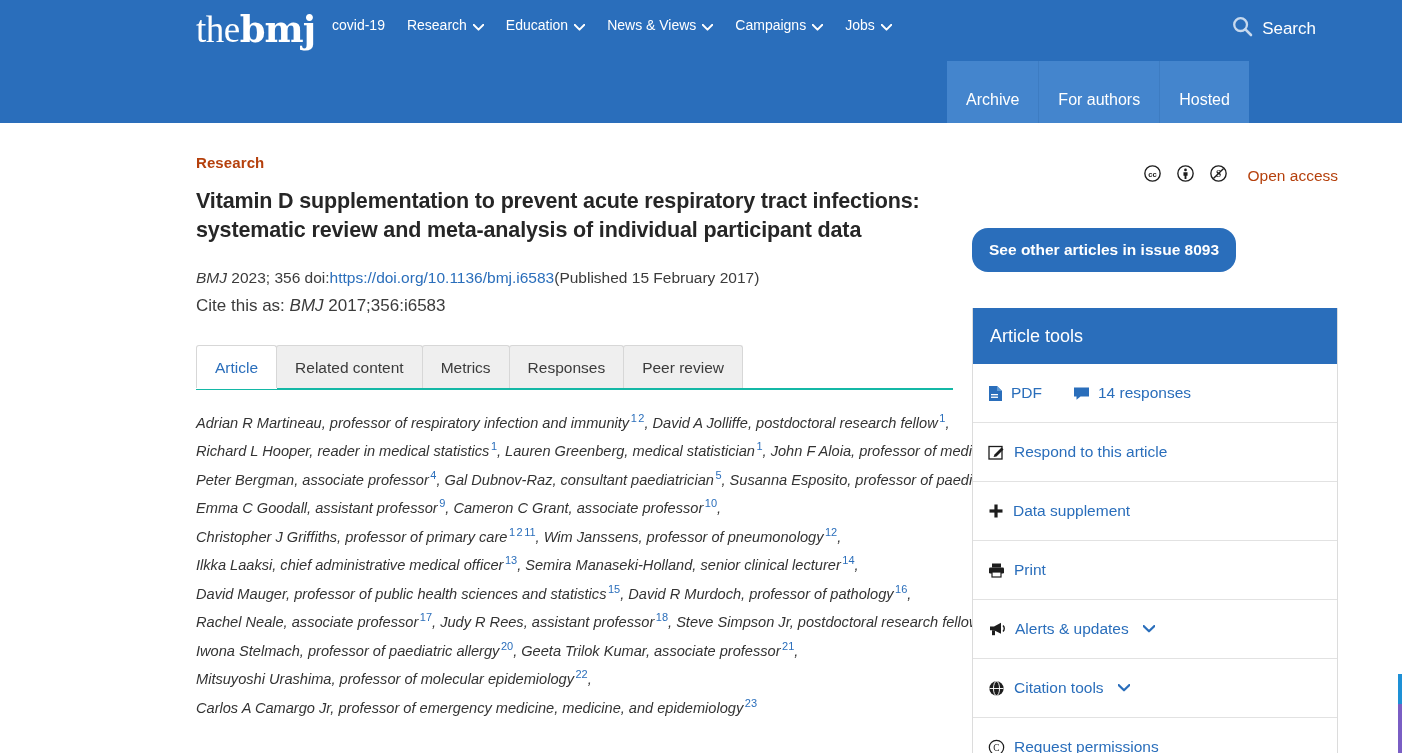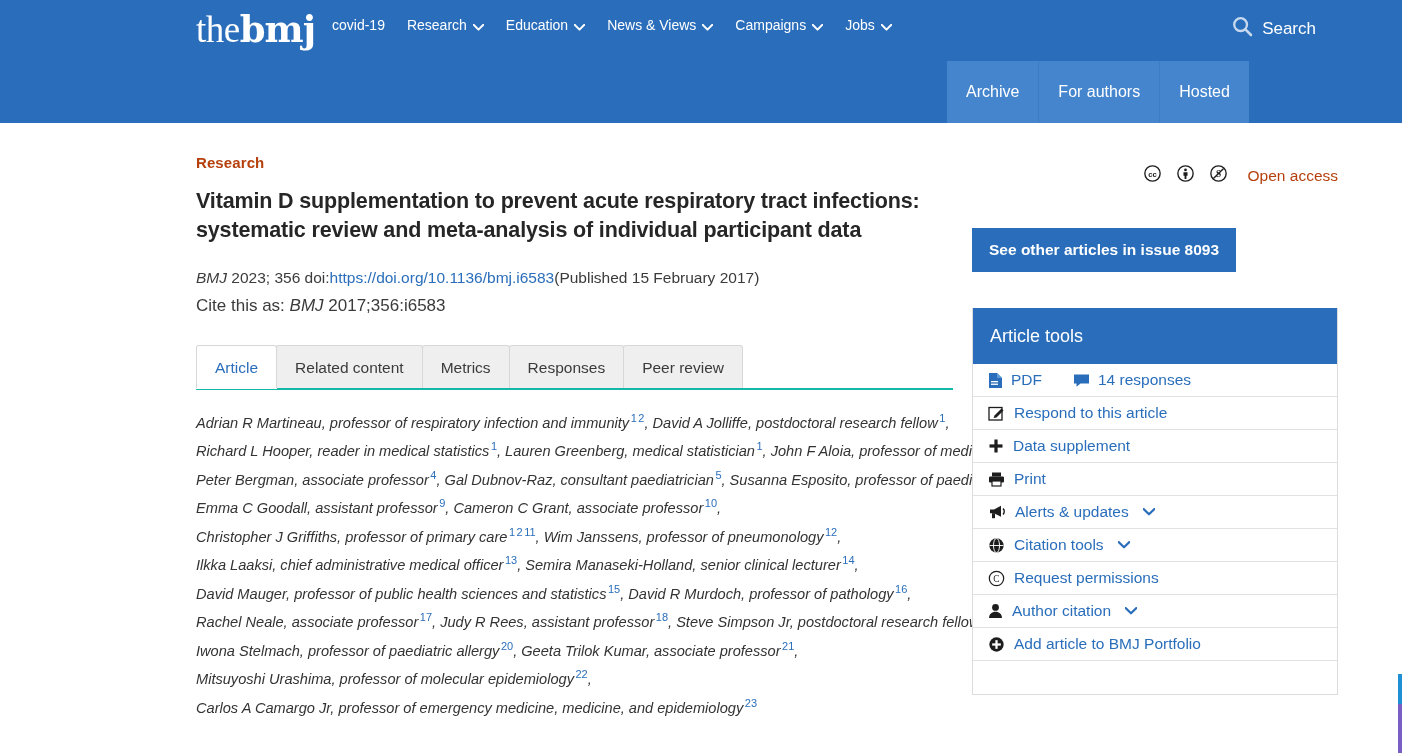--- a/index.html
+++ b/index.html
@@ -71,21 +71,21 @@
 
   .subnav {
     position: absolute;
     left: 947px; top: 61px;
     display: flex;
   }
   .subnav .stab {
     background: #4485cd;
     color: #ffffff;
     font-size: 16px;
-    padding: 0 19px;
+    padding: 8px 19px;
     height: 62px;
     line-height: 62px;
     white-space: nowrap;
     border-right: 1px solid #3d7cc2;
     cursor: pointer;
   }
   .subnav .stab:last-child { border-right: none; }
 
   
   .page {
@@ -199,21 +199,21 @@
   .oa .cc-ic { color: #1d1d1d; }
   .oa-text { margin-left: 5px; }
 
   .issue-btn {
     margin-top: 42px;
     background: #2a6ebb;
     color: #fff;
     font-size: 15.5px;
     font-weight: bold;
     border: none;
-    border-radius: 0;
+    border-radius: 16px;
     padding: 13px 17px;
     cursor: pointer;
     display: inline-block;
     font-family: "Liberation Sans", sans-serif;
   }
 
   .tools {
     margin-top: 36px;
     border: 1px solid #dcdcdc;
     border-top: none;
@@ -222,21 +222,21 @@
   .tools-head {
     background: #2a6ebb;
     color: #fff;
     font-size: 18px;
     padding: 16px 17px;
     line-height: 24px;
   }
   .trow {
     border-bottom: 1px solid #e2e2e2;
     padding: 0 15px;
-    height: 33px;
+    height: 59px;
     display: flex;
     align-items: center;
     gap: 9px;
     font-size: 15.5px;
     color: #2a6ebb;
     cursor: pointer;
     white-space: nowrap;
   }
   .trow:last-child { border-bottom: none; }
   .trow .ic { color: #2a6ebb; display: inline-flex; align-items: center; }

